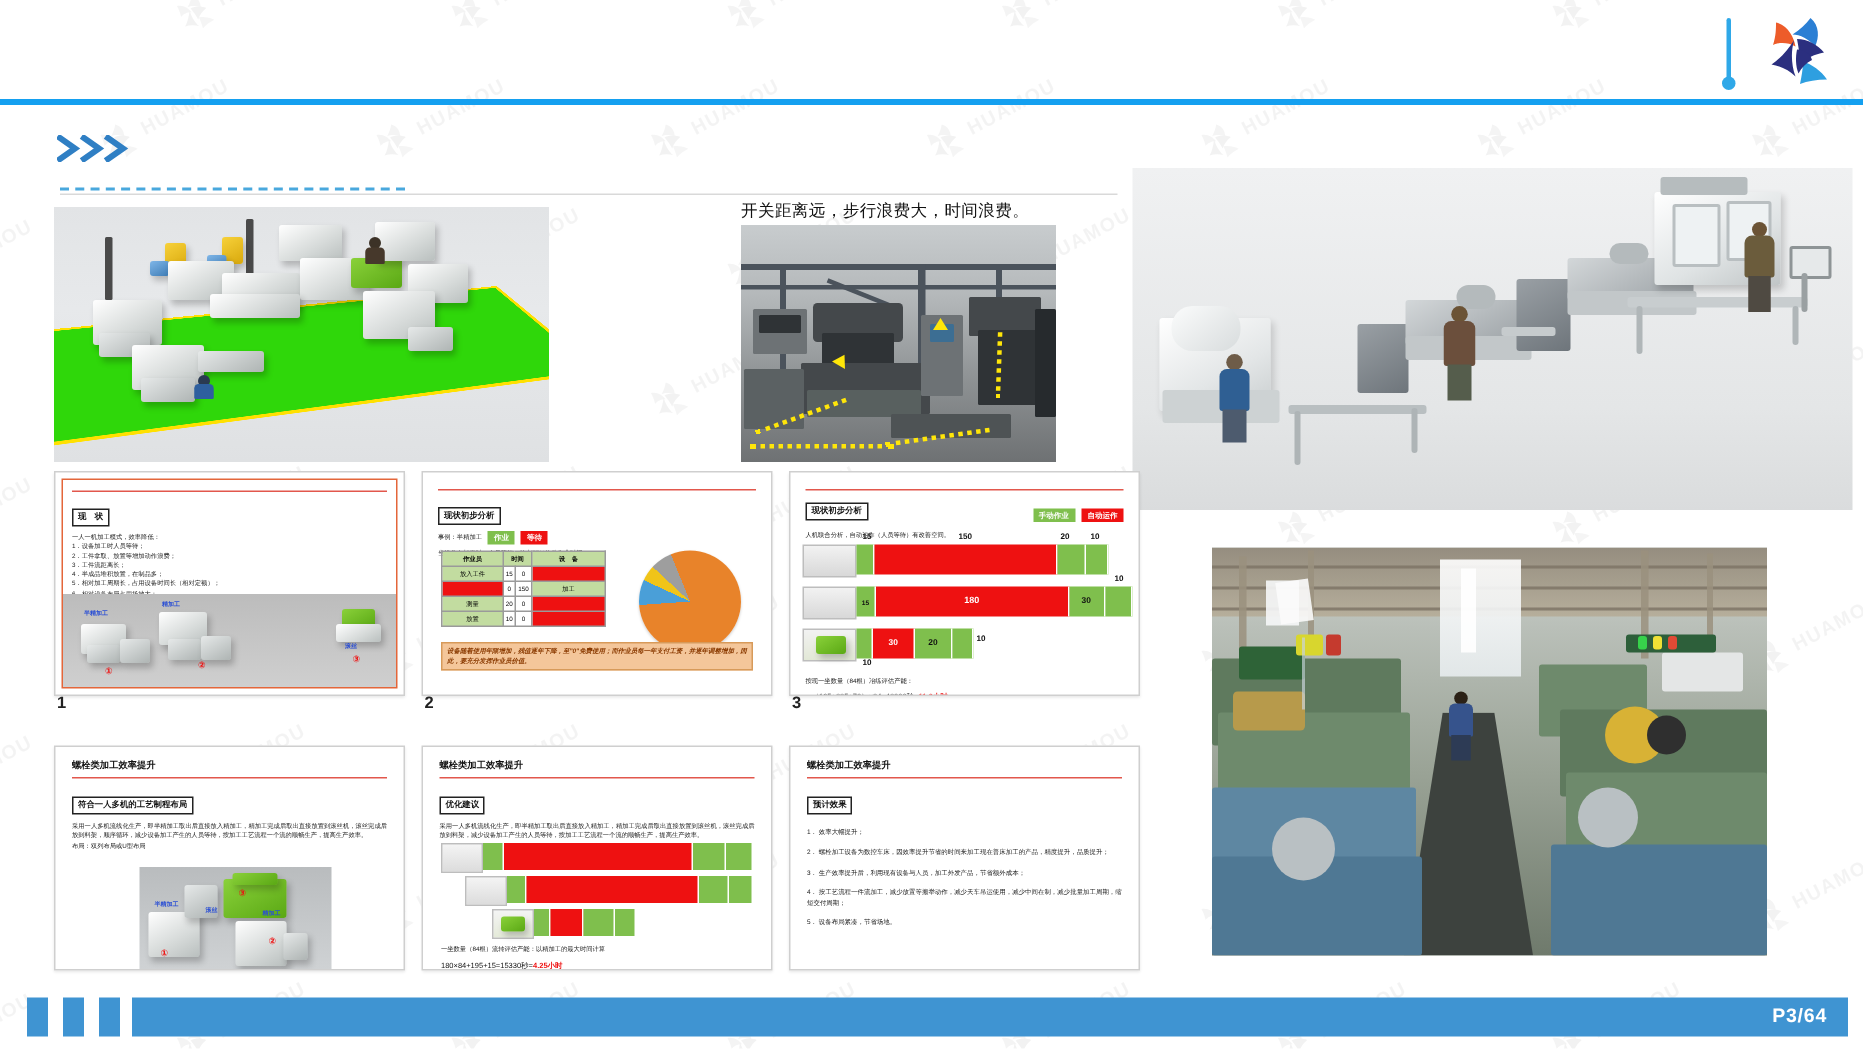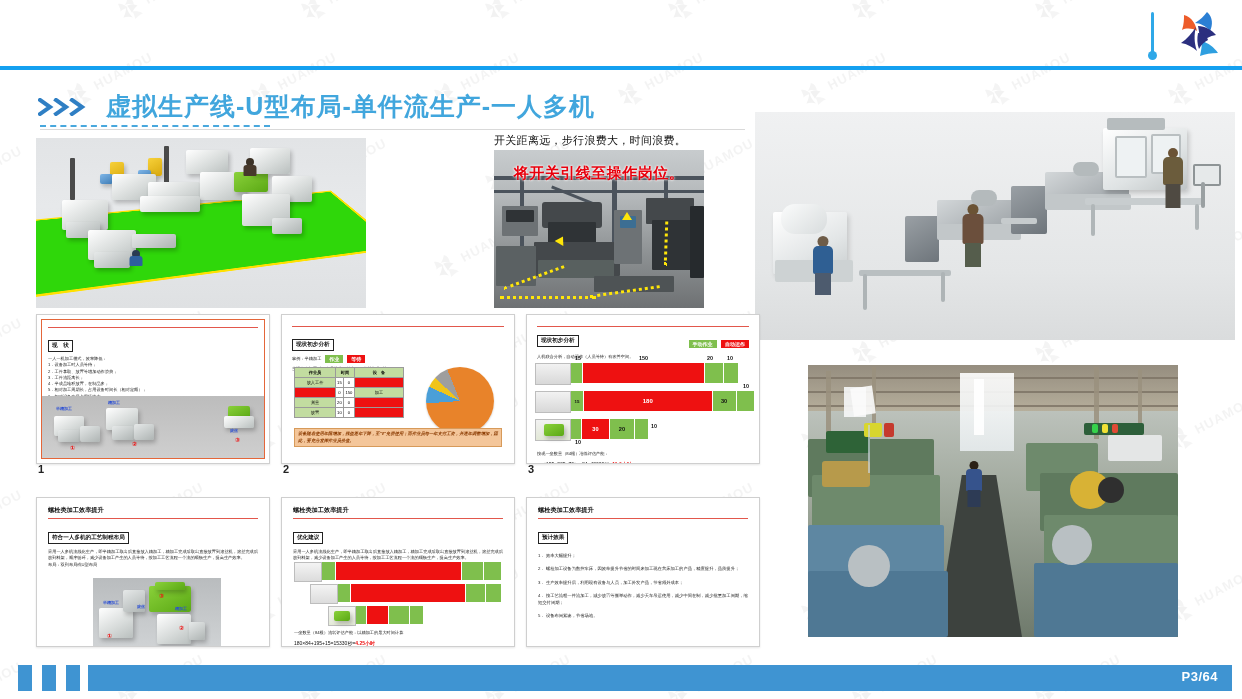--- a/index.html
+++ b/index.html
@@ -500,21 +500,20 @@
 </div>
 
 <div class="title-row">
   <span class="chev">
     <svg width="52" height="18" viewBox="0 0 52 18">
       <path d="M2 2 L12 9 L2 16" stroke="#2f7fc4" stroke-width="4" fill="none" stroke-linecap="square"></path>
       <path d="M18 2 L28 9 L18 16" stroke="#2f7fc4" stroke-width="4" fill="none" stroke-linecap="square"></path>
       <path d="M34 2 L44 9 L34 16" stroke="#2f7fc4" stroke-width="4" fill="none" stroke-linecap="square"></path>
     </svg>
   </span>
-  <span class="slide-title">虚拟生产线-U型布局-单件流生产-一人多机</span>
 </div>
 <div class="title-dash"></div>
 <div class="title-under"></div>
 
 <div class="stage">
 
   <div class="img-box" id="hero3d">
     <div class="floor"></div>
     <div class="mach" style="left:26px;top:62px;width:46px;height:30px"></div>
     <div class="mach dk" style="left:30px;top:84px;width:34px;height:16px"></div>
@@ -561,21 +560,20 @@
     <div class="blk d" style="left:54px;top:72px;width:48px;height:24px"></div>
     <div class="blk" style="left:40px;top:92px;width:86px;height:34px"></div>
     <div class="blk l" style="left:44px;top:110px;width:76px;height:18px;background:#58605f"></div>
     <div class="blk l" style="left:120px;top:60px;width:28px;height:54px"></div>
     <div class="blk" style="left:126px;top:66px;width:16px;height:12px;background:#3c6e93"></div>
     <div class="blk" style="left:152px;top:48px;width:48px;height:26px"></div>
     <div class="blk d" style="left:158px;top:70px;width:40px;height:50px"></div>
     <div class="blk l" style="left:2px;top:96px;width:40px;height:40px;background:#5b6163"></div>
     <div class="blk" style="left:196px;top:56px;width:14px;height:72px;background:#262a2d"></div>
     <div class="blk d" style="left:100px;top:126px;width:80px;height:16px;background:#4e5355"></div>
-    <div class="redoverlay">将开关引线至操作岗位。</div>
     <div class="dotpath" style="left:8px;top:126px;width:64px;transform:rotate(-20deg)"></div>
     <div class="dotpath" style="left:6px;top:146px;width:96px;"></div>
     <div class="dotpath" style="left:96px;top:140px;width:70px;transform:rotate(-8deg)"></div>
     <div class="dotpath" style="left:150px;top:92px;width:44px;transform:rotate(-88deg)"></div>
     <div class="arrowy" style="left:62px;top:86px;transform:rotate(30deg)"></div>
     <div class="arrowy" style="left:128px;top:62px;"></div>
   </div>
 
   <div class="img-box" id="right3d">
     <div class="rm" style="position:absolute;left:18px;top:100px;width:74px;height:62px;background:linear-gradient(150deg,#ffffff,#e3e6e7 60%,#c9cecf);box-shadow:2px 3px 5px rgba(0,0,0,.15)"></div>

